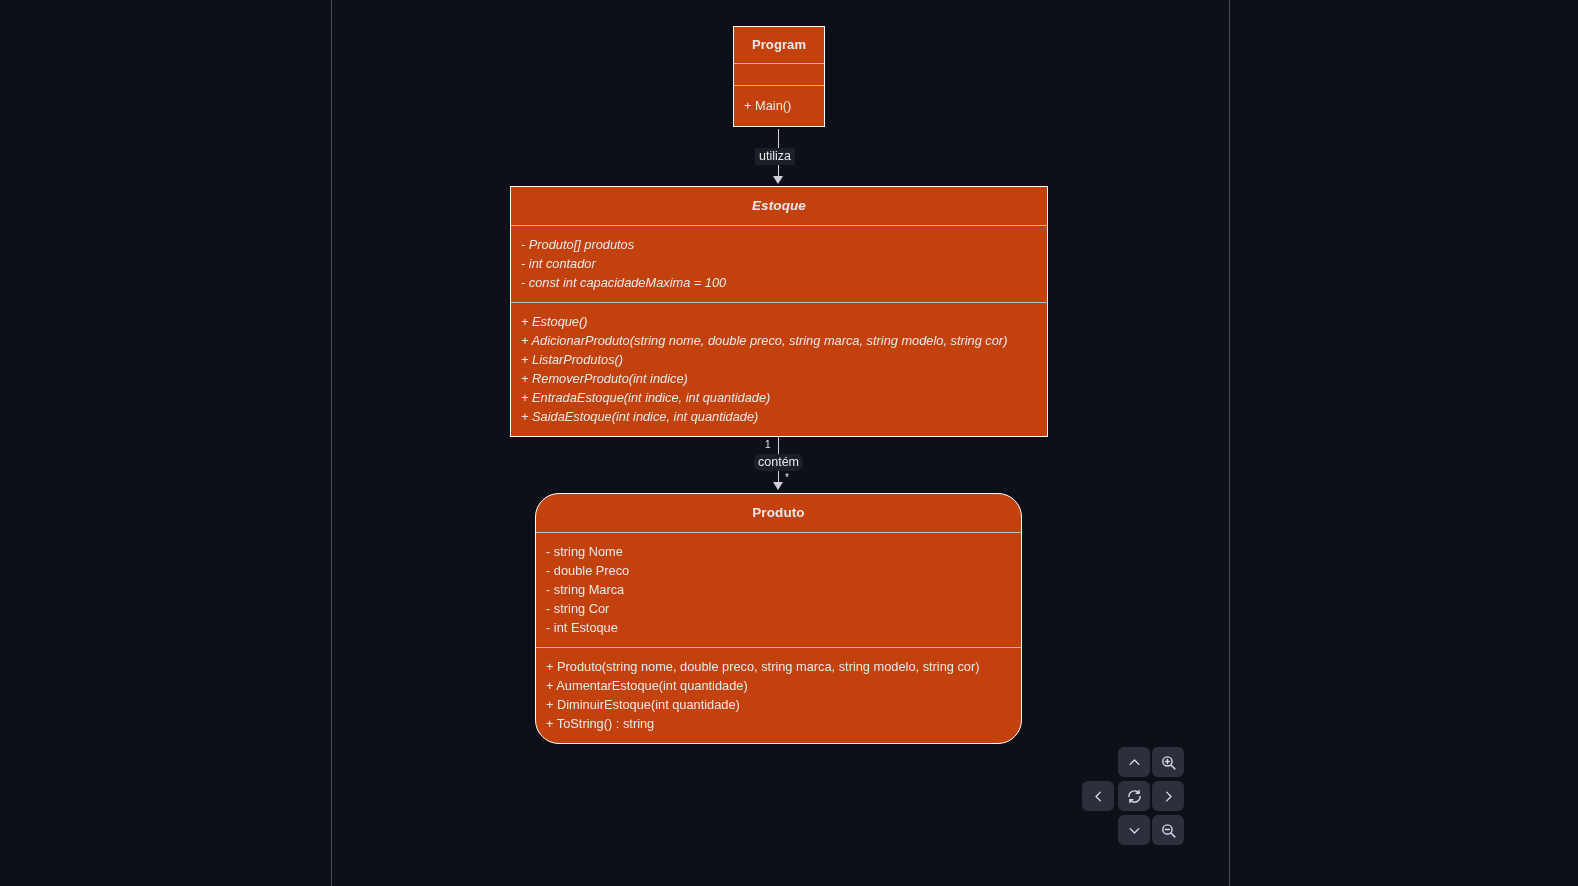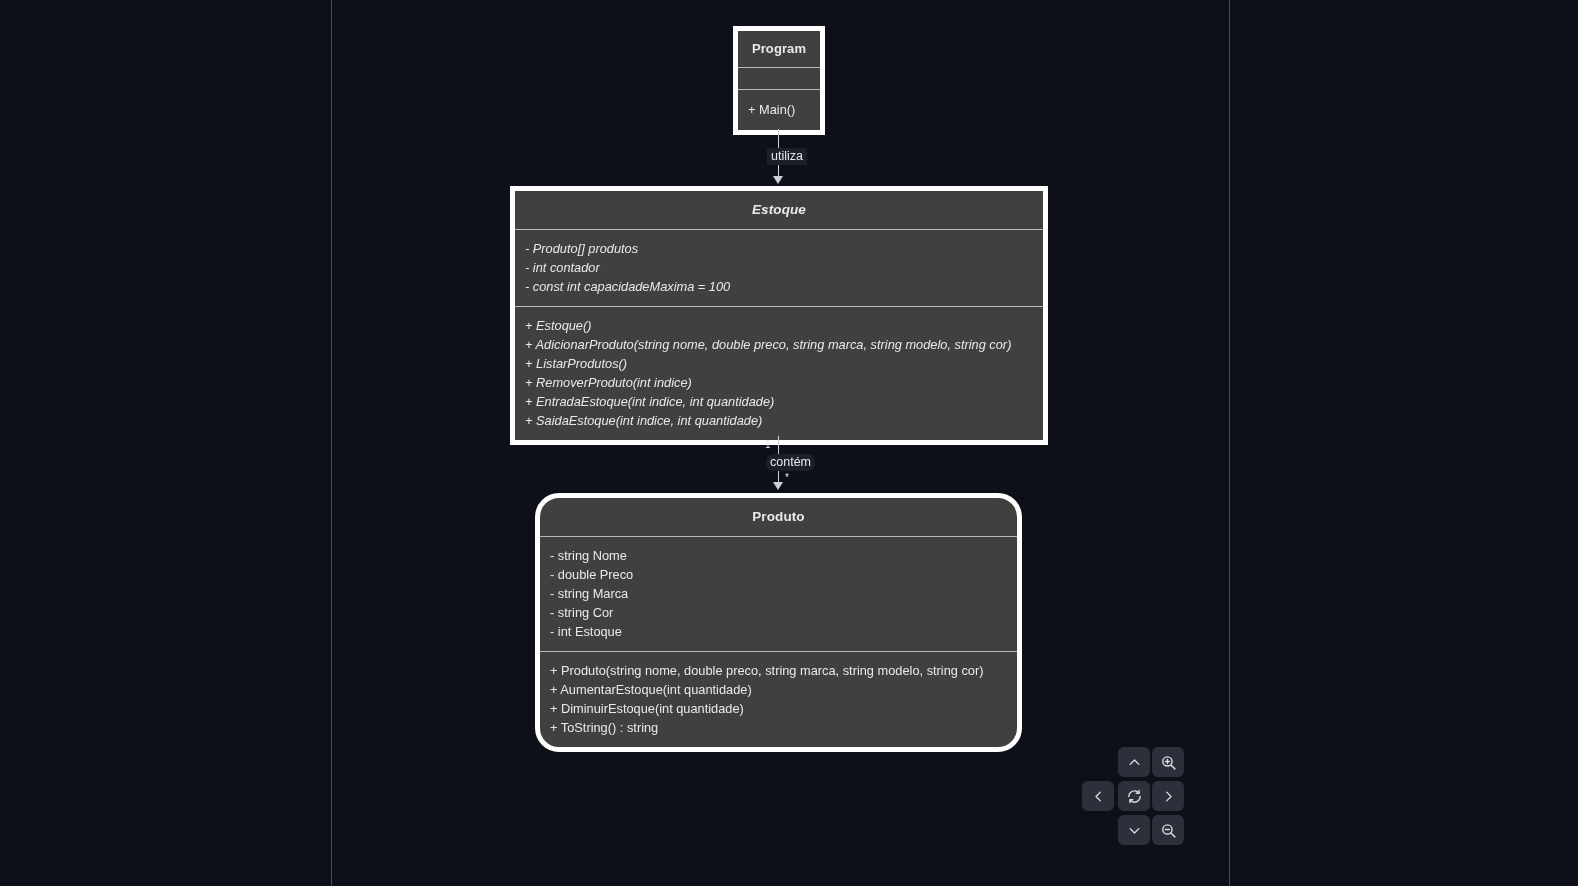--- a/index.html
+++ b/index.html
@@ -26,22 +26,22 @@
     width: 1px;
     height: 886px;
     background: #454b57;
   }
   .rail.left  { left: 331px; }
   .rail.right { left: 1229px; }
 
   
   .uml-class {
     position: absolute;
-    background: #404040;
-    border: 5px solid #ffffff;
+    background: #c2410c;
+    border: 1px solid #ffffff;
     color: #e9e9ec;
   }
 
   .uml-title {
     text-align: center;
     font-weight: bold;
     font-size: 13.5px;
     padding: 11px 6px 12px;
     letter-spacing: .1px;
   }
@@ -80,21 +80,20 @@
     border-top: 8px solid #cfcfd4;
   }
   .edge-label {
     position: absolute;
     background: #1b1f27;
     color: #e9e9ec;
     font-size: 12.5px;
     line-height: 15px;
     padding: 1px 4px;
     white-space: nowrap;
-    margin-left: 12px;
   }
   .mult {
     position: absolute;
     color: #e9e9ec;
     font-size: 10px;
     line-height: 11px;
     white-space: nowrap;
   }
 
   

